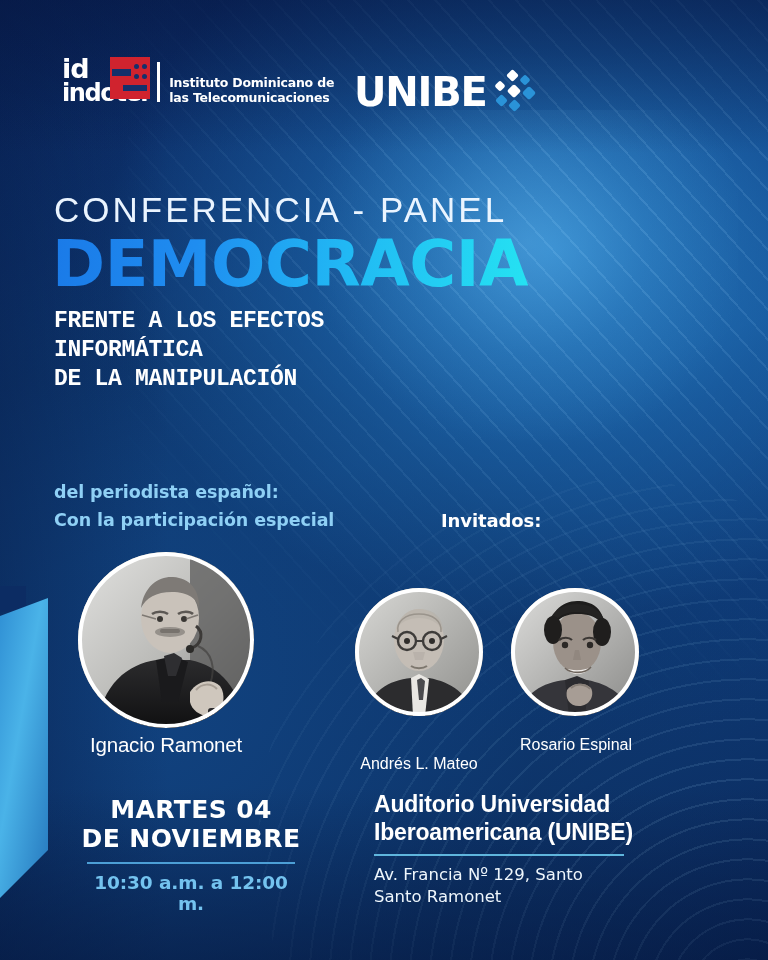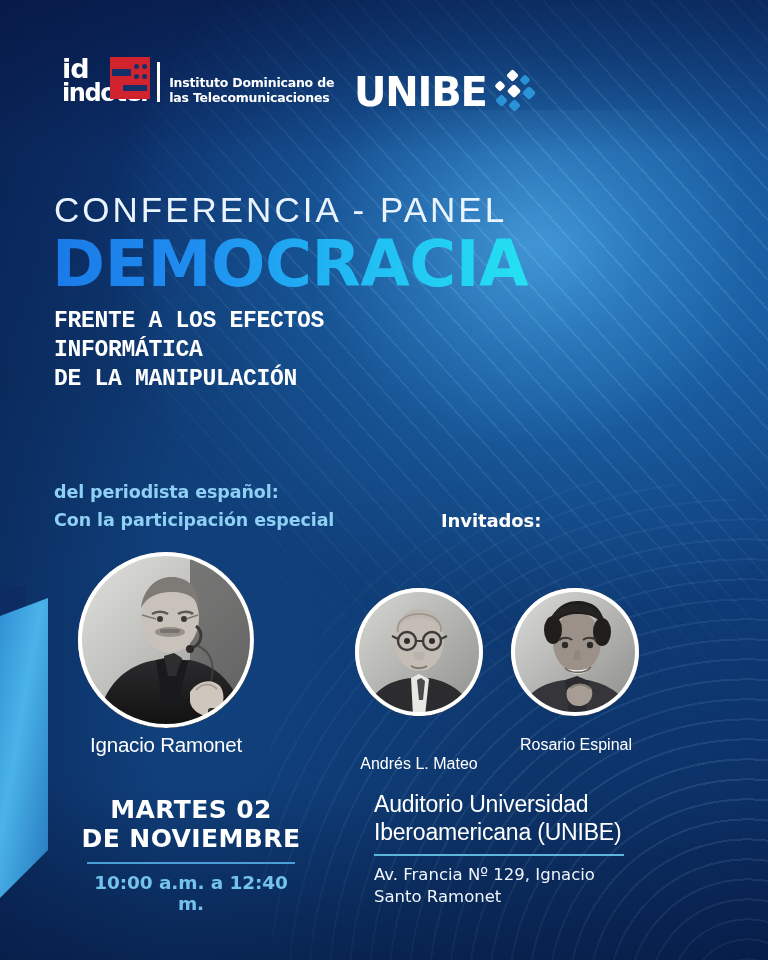--- a/index.html
+++ b/index.html
@@ -203,21 +203,21 @@
   }
   .date-rule { height:2px; background:#4c9fd6; margin:9px auto 8px; width:208px; }
   .time-text {
     font-size:18.5px; font-weight:bold; color:#74c3ef; letter-spacing:-0.1px;
     font-family:"DejaVu Sans", sans-serif;
   }
 
   
   .venue-block { position:absolute; left:374px; top:790px; width:310px; }
   .venue-name {
-    font-size:23px; color:#ffffff; font-weight:400; line-height:1.22;
+    font-size:23px; color:#ffffff; font-weight:700; line-height:1.22;
     letter-spacing:-0.2px;
     font-family:"Liberation Sans", sans-serif;
   }
   .venue-rule { height:2px; background:#5fb6dd; margin:8px 0 8px; width:250px; }
   .venue-addr {
     font-size:16.5px; color:#eef6fc; font-weight:400; line-height:1.3;
     font-family:"DejaVu Sans", sans-serif;
   }
 </style>
 </head>
@@ -375,33 +375,33 @@
         <path d="M54 80 C60 86 74 86 80 79" stroke="#6d645c" stroke-width="1.6" fill="none"></path>
         <path d="M56 102 C62 94 74 94 80 100 C84 108 78 118 68 118 C58 118 54 110 56 102 Z" fill="#a79d95"></path>
         <path d="M60 100 C66 95 75 96 79 101" stroke="#877e76" stroke-width="1.8" fill="none"></path>
       </svg>
       <div class="ring"></div>
     </div>
     <div class="name-g2">Rosario Espinal</div>
 
     <div class="date-block">
       <div class="date-text">
-        <div>MARTES 02</div>
+        <div>MARTES 04</div>
         <div>DE NOVIEMBRE</div>
       </div>
       <div class="date-rule"></div>
-      <div class="time-text">10:00 a.m. a 12:40 m.</div>
+      <div class="time-text">10:30 a.m. a 12:00 m.</div>
     </div>
 
     <div class="venue-block">
       <div class="venue-name">
         <div>Auditorio Universidad</div>
         <div>Iberoamericana (UNIBE)</div>
       </div>
       <div class="venue-rule"></div>
       <div class="venue-addr">
-        <div>Av. Francia Nº 129, Ignacio</div>
+        <div>Av. Francia Nº 129, Santo</div>
         <div>Santo Ramonet</div>
       </div>
     </div>
 
   </div>
 </div>
 
 </body></html>

